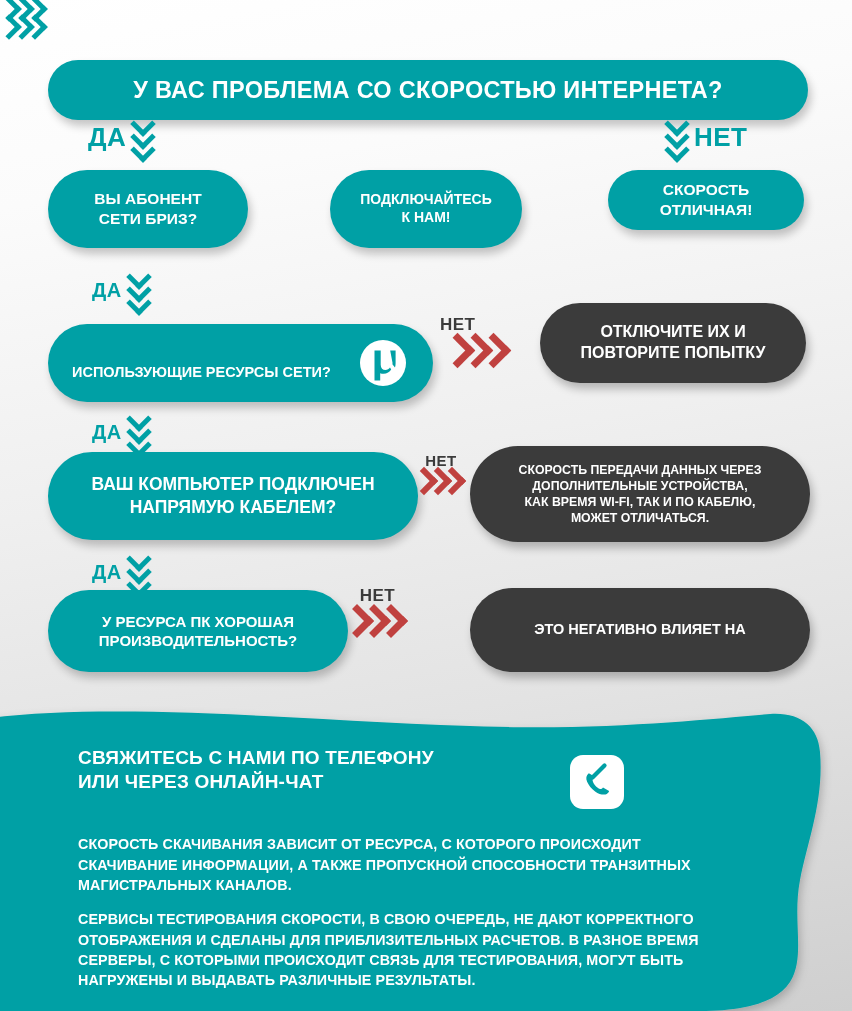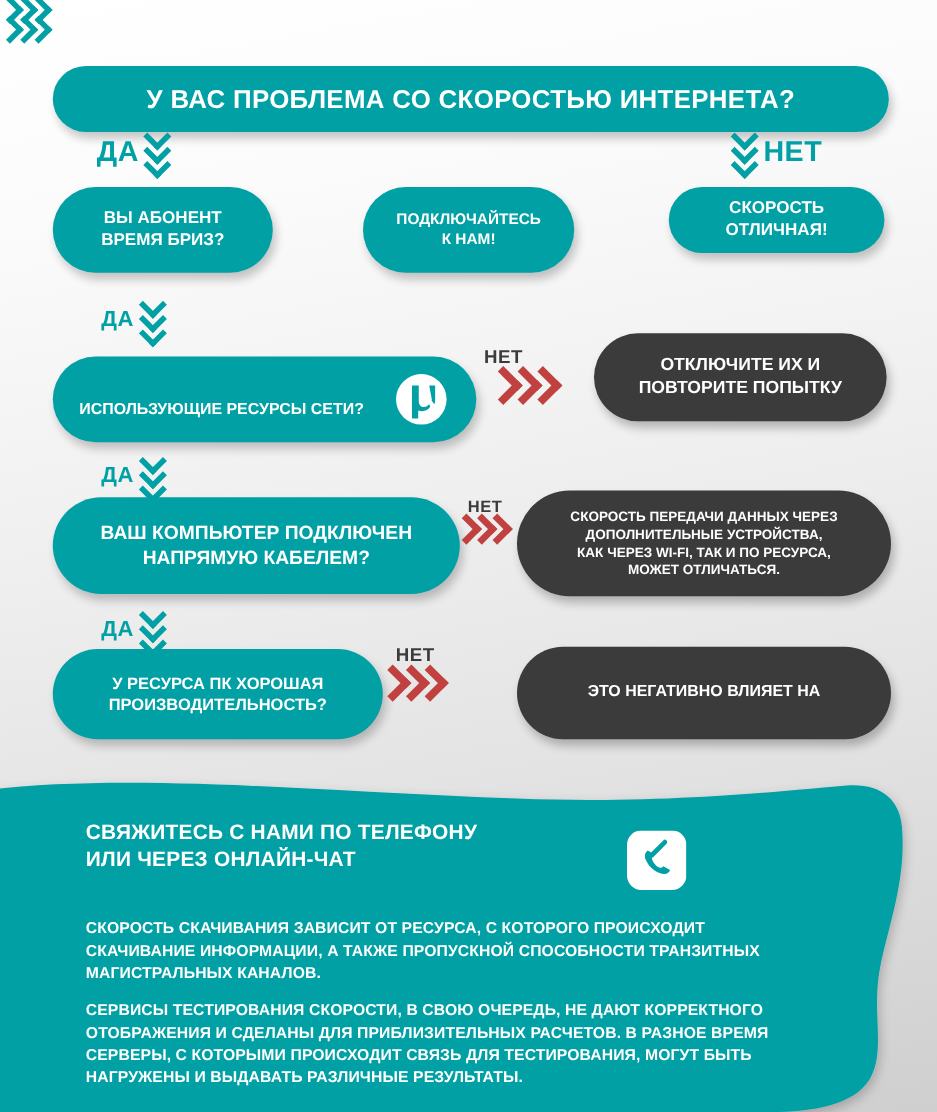--- a/index.html
+++ b/index.html
@@ -134,21 +134,21 @@
       <i></i>
       <i></i>
       <i></i>
     </span>
   <span>НЕТ</span>
 </div>
 
 <div class="pill teal" id="box-subscriber">
   <span>
     <span>ВЫ АБОНЕНТ</span><br>
-    <span>ВРЕМЯ БРИЗ?</span>
+    <span>СЕТИ БРИЗ?</span>
   </span>
 </div>
 
 <div class="chev-right c-teal" id="arrow-1">
     <i></i>
     <i></i>
     <i></i>
   </div>
 
 <div class="pill teal" id="box-join">
@@ -232,21 +232,21 @@
       <i></i>
       <i></i>
       <i></i>
     </span>
 </div>
 
 <div class="pill dark" id="box-wifi">
   <span>
     <span>СКОРОСТЬ ПЕРЕДАЧИ ДАННЫХ ЧЕРЕЗ</span><br>
     <span>ДОПОЛНИТЕЛЬНЫЕ УСТРОЙСТВА,</span><br>
-    <span>КАК ЧЕРЕЗ WI-FI, ТАК И ПО РЕСУРСА,</span><br>
+    <span>КАК ВРЕМЯ WI-FI, ТАК И ПО КАБЕЛЮ,</span><br>
     <span>МОЖЕТ ОТЛИЧАТЬСЯ.</span>
   </span>
 </div>
 
 <div class="yesno lbl-teal" id="yes-4">
   <span>ДА</span>
   <span class="chev-down c-teal">
       <i></i>
       <i></i>
       <i></i>

